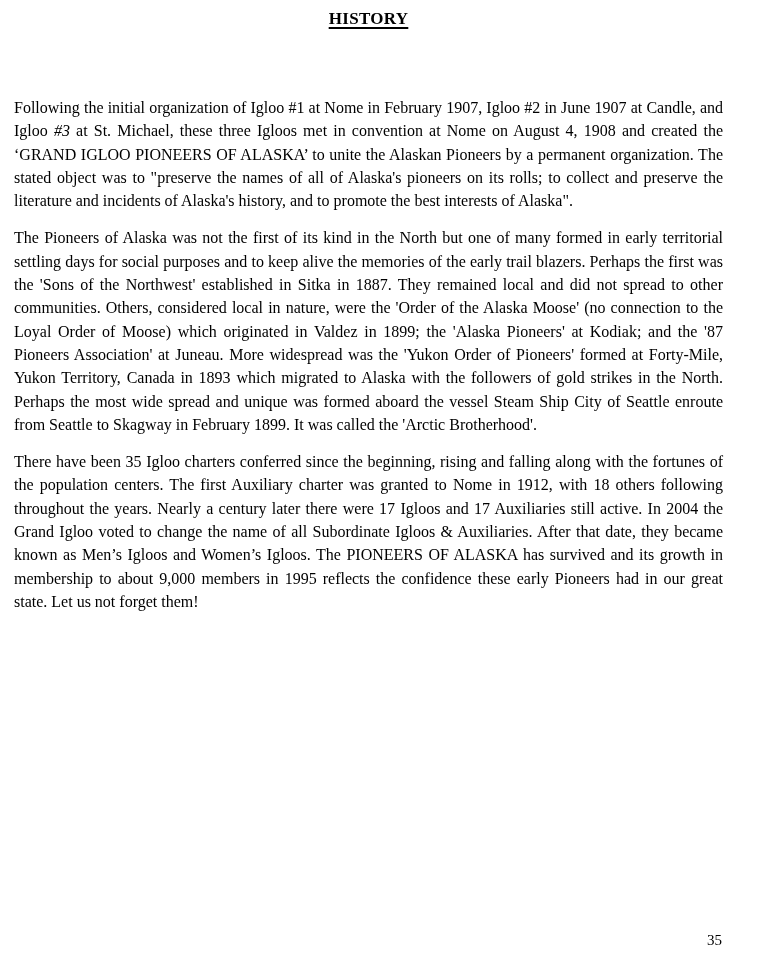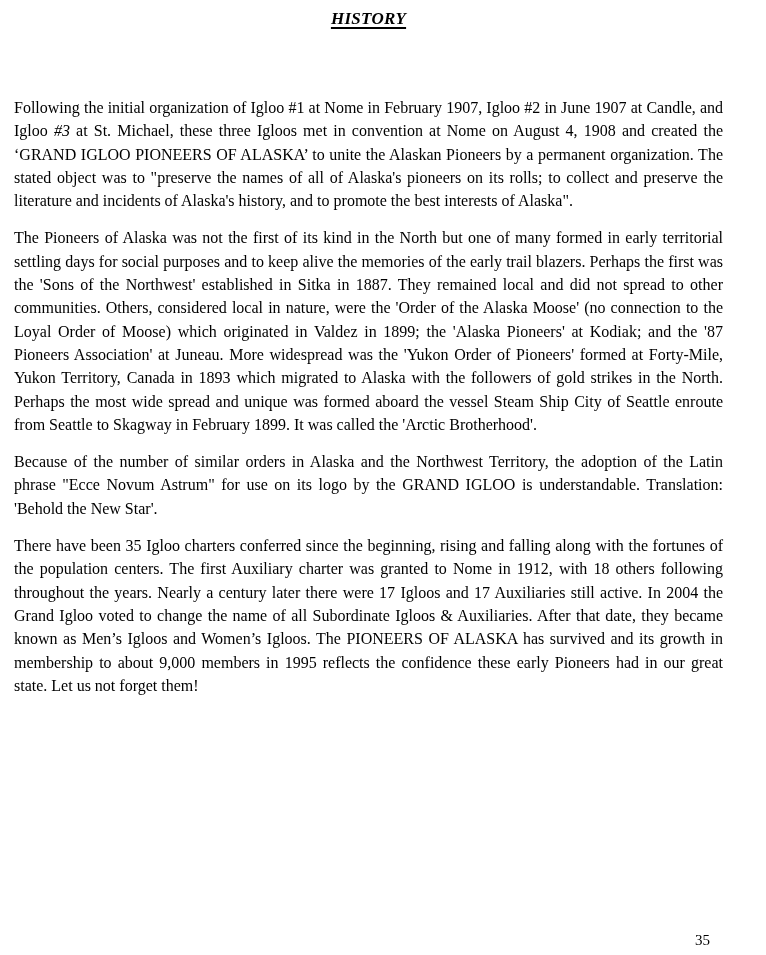--- a/index.html
+++ b/index.html
@@ -25,48 +25,46 @@
     font-weight: bold;
     text-align: center;
     margin: 0 0 66px 0;
     line-height: 22px;
     letter-spacing: 0.3px;
   }
   .doc-title .underline {
     text-decoration: underline;
     text-decoration-thickness: 2px;
     text-underline-offset: 3px;
-    font-style: italic;
   }
   .para {
     margin: 0 0 14px 0;
     text-align: justify;
     text-justify: inter-word;
   }
   .para.extra-space {
   }
   .page-number {
     position: absolute;
     top: 931px;
-    right: 56px;
+    right: 44px;
     font-size: 15px;
     line-height: 18px;
     text-align: right;
   }
 </style>
 </head>
 <body>
 
 <div class="page">
 
   <h1 class="doc-title"><span class="underline">HISTORY</span></h1>
 
   <p class="para"><span>Following the initial organization of Igloo #1 at Nome in February 1907, Igloo #2 in June 1907 at Candle, and Igloo </span><i>#3</i><span> at St. Michael, these three Igloos met in convention at Nome on August 4, 1908 and created the ‘GRAND IGLOO PIONEERS OF ALASKA’ to unite the Alaskan Pioneers by a permanent organization. The stated object was to "preserve the names of all of Alaska's pioneers on its rolls; to collect and preserve the literature and incidents of Alaska's history, and to promote the best interests of Alaska".</span></p>
 
   <p class="para">The Pioneers of Alaska was not the first of its kind in the North but one of many formed in early territorial settling days for social purposes and to keep alive the memories of the early trail blazers. Perhaps the first was the 'Sons of the Northwest' established in Sitka in 1887. They remained local and did not spread to other communities. Others, considered local in nature, were the 'Order of the Alaska Moose' (no connection to the Loyal Order of Moose) which originated in Valdez in 1899; the 'Alaska Pioneers' at Kodiak; and the '87 Pioneers Association' at Juneau. More widespread was the 'Yukon Order of Pioneers' formed at Forty-Mile, Yukon Territory, Canada in 1893 which migrated to Alaska with the followers of gold strikes in the North. Perhaps the most wide spread and unique was formed aboard the vessel Steam Ship City of Seattle enroute from Seattle to Skagway in February 1899. It was called the 'Arctic Brotherhood'.</p>
 
-  <p class="para">Because of the number of similar orders in Alaska and the Northwest Territory, the adoption of the Latin phrase "Ecce Novum Astrum" for use on its logo by the GRAND IGLOO is understandable. Translation: 'Behold the New Star'.</p>
 
   <p class="para extra-space">There have been 35 Igloo charters conferred since the beginning, rising and falling along with the fortunes of the population centers. The first Auxiliary charter was granted to Nome in 1912, with 18 others following throughout the years. Nearly a century later there were 17 Igloos and 17 Auxiliaries still active. In 2004 the Grand Igloo voted to change the name of all Subordinate Igloos &amp; Auxiliaries. After that date, they became known as Men’s Igloos and Women’s Igloos. The PIONEERS OF ALASKA has survived and its growth in membership to about 9,000 members in 1995 reflects the confidence these early Pioneers had in our great state. Let us not forget them!</p>
 
   <div class="page-number">35</div>
 
 </div>
 
 </body></html>

